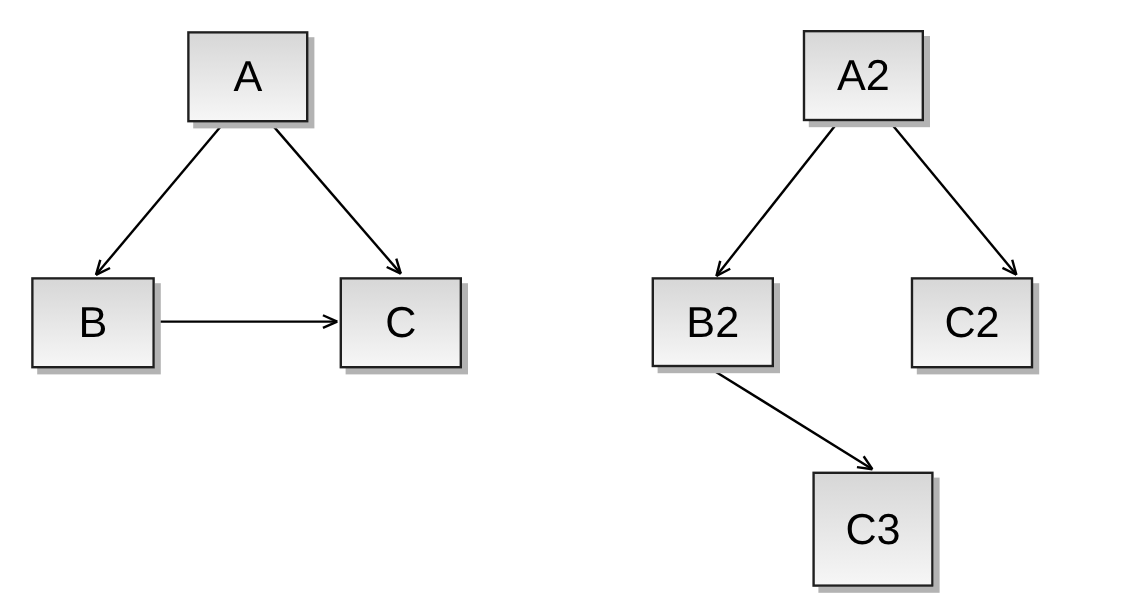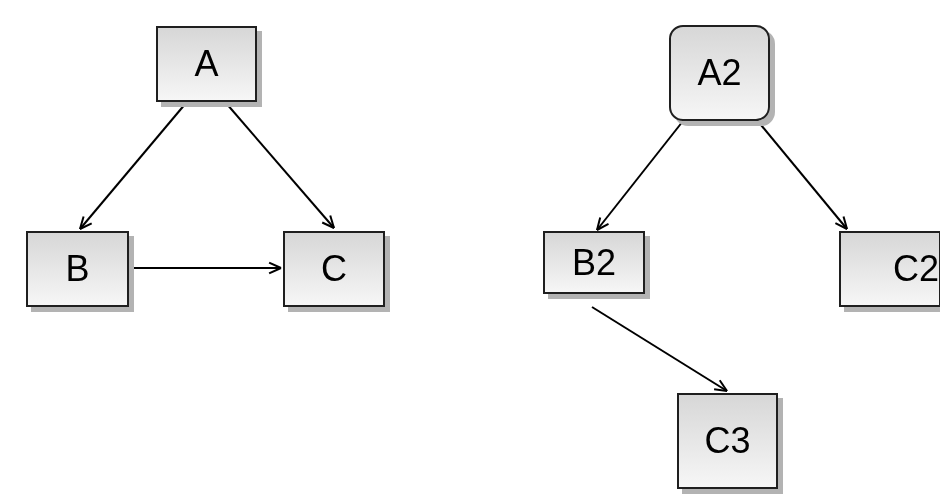--- a/index.html
+++ b/index.html
@@ -79,26 +79,26 @@
   <div id="nodes-layer">
       <div class="node" style="left: 156px; top: 26px; width: 101px; height: 76px;">
         <span class="node-label">A</span>
       </div>
       <div class="node" style="left: 26px; top: 231px; width: 103px; height: 76px;">
         <span class="node-label">B</span>
       </div>
       <div class="node" style="left: 283px; top: 231px; width: 102px; height: 76px;">
         <span class="node-label">C</span>
       </div>
-      <div class="node" style="left: 669px; top: 25px; width: 101px; height: 96px; border-radius: 14px;">
+      <div class="node" style="left: 669px; top: 25px; width: 101px; height: 76px;">
         <span class="node-label">A2</span>
       </div>
-      <div class="node" style="left: 543px; top: 231px; width: 102px; height: 63px;">
+      <div class="node" style="left: 543px; top: 231px; width: 102px; height: 75px;">
         <span class="node-label">B2</span>
       </div>
-      <div class="node" style="left: 839px; top: 231px; width: 102px; height: 76px; justify-content: flex-end;">
+      <div class="node" style="left: 759px; top: 231px; width: 102px; height: 76px;">
         <span class="node-label">C2</span>
       </div>
       <div class="node" style="left: 677px; top: 393px; width: 101px; height: 96px;">
         <span class="node-label">C3</span>
       </div>
     </div>
 </div>
 
 </body></html>

